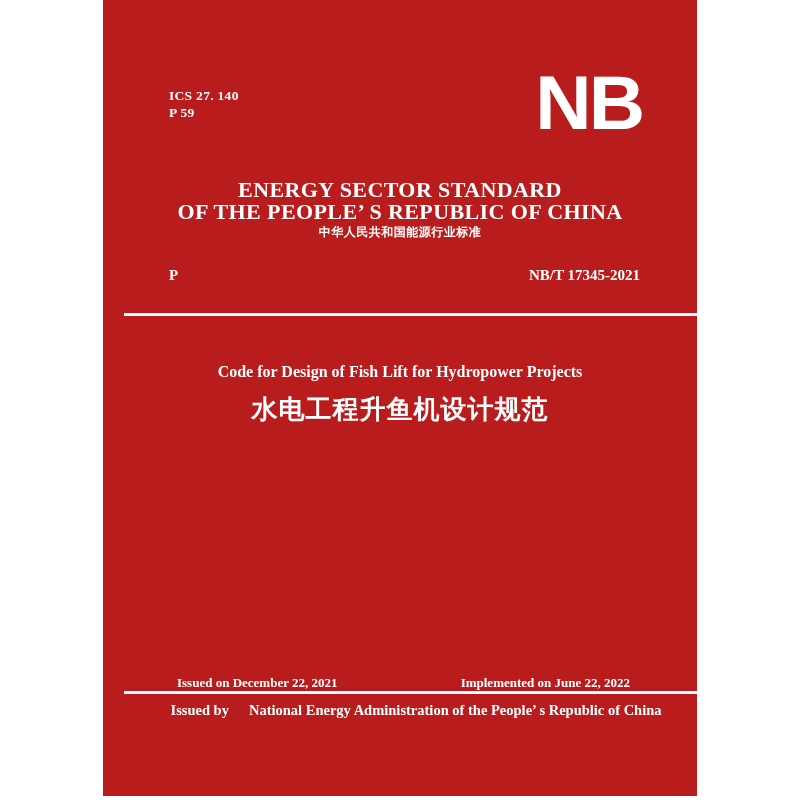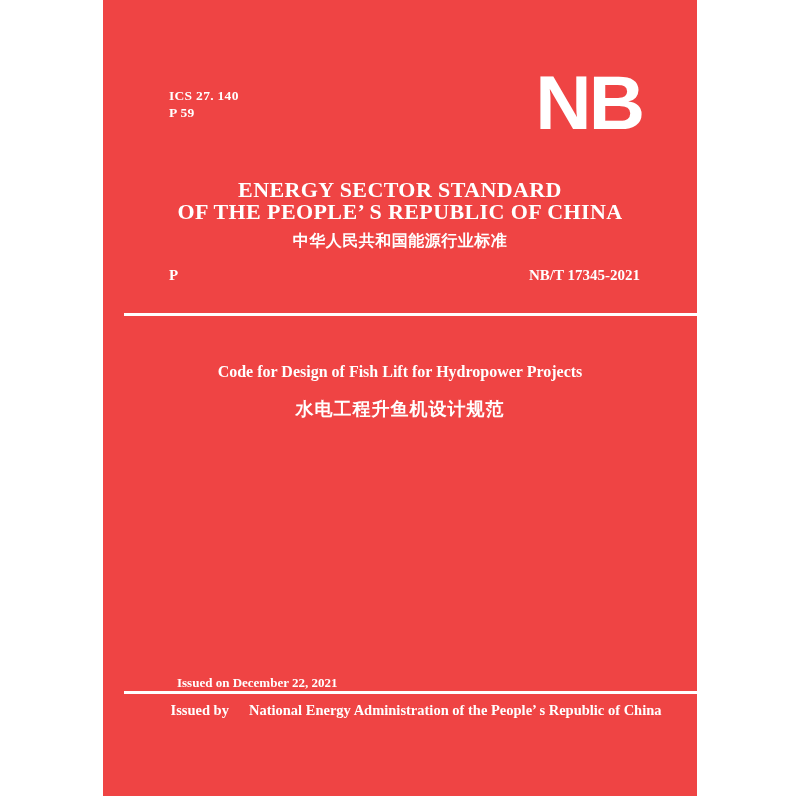--- a/index.html
+++ b/index.html
@@ -14,21 +14,21 @@
     background: #ffffff;
     overflow: hidden;
     font-family: "Liberation Serif", serif;
   }
   .cover {
     position: absolute;
     left: 103px;
     top: 0;
     width: 594px;
     height: 796px;
-    background: #ef4444;
+    background: #b91c1c;
     color: #ffffff;
   }
   .cover * { color: #ffffff; }
 
   .ics-block {
     position: absolute;
     left: 66px;
     top: 88px;
     font-weight: bold;
     font-size: 13.5px;
@@ -56,25 +56,25 @@
     text-align: center;
     font-weight: bold;
   }
   .org-line-en {
     font-size: 22px;
     line-height: 22px;
     letter-spacing: 0.4px;
   }
   .org-line-en2 { }
   .org-line-zh {
-    margin-top: 8px;
-    font-size: 16px;
+    margin-top: 0;
+    font-size: 12px;
     line-height: 20px;
     letter-spacing: 0.5px;
-    font-family: Liberation Serif, serif;
+    font-family: Liberation Mono, monospace;
   }
 
   .code-row {
     position: absolute;
     top: 266px;
     left: 0;
     right: 0;
     display: flex;
     justify-content: space-between;
     padding: 0 57px 0 66px;
@@ -103,21 +103,21 @@
     font-size: 16px;
     line-height: 27px;
   }
   .title-zh {
     position: absolute;
     top: 394px;
     left: 0;
     width: 100%;
     text-align: center;
     font-weight: bold;
-    font-size: 18px;
+    font-size: 26px;
     line-height: 30px;
     letter-spacing: 1px;
     font-family: "Liberation Sans", sans-serif;
   }
 
   .dates-row {
     position: absolute;
     top: 674px;
     left: 0;
     right: 0;
@@ -166,20 +166,21 @@
       <span>NB/T 17345-2021</span>
     </div>
 
     <div class="rule rule-top"></div>
 
     <div class="title-en">Code for Design of Fish Lift for Hydropower Projects</div>
     <div class="title-zh">水电工程升鱼机设计规范</div>
 
     <div class="dates-row">
       <span>Issued on December 22, 2021</span>
+      <span>Implemented on June 22, 2022</span>
     </div>
 
     <div class="rule rule-bottom"></div>
 
     <div class="issuer-row">
       <span class="issuer-label">Issued by</span><span>National Energy Administration of the People’ s Republic of China</span>
     </div>
 
   </div>
 </div>

